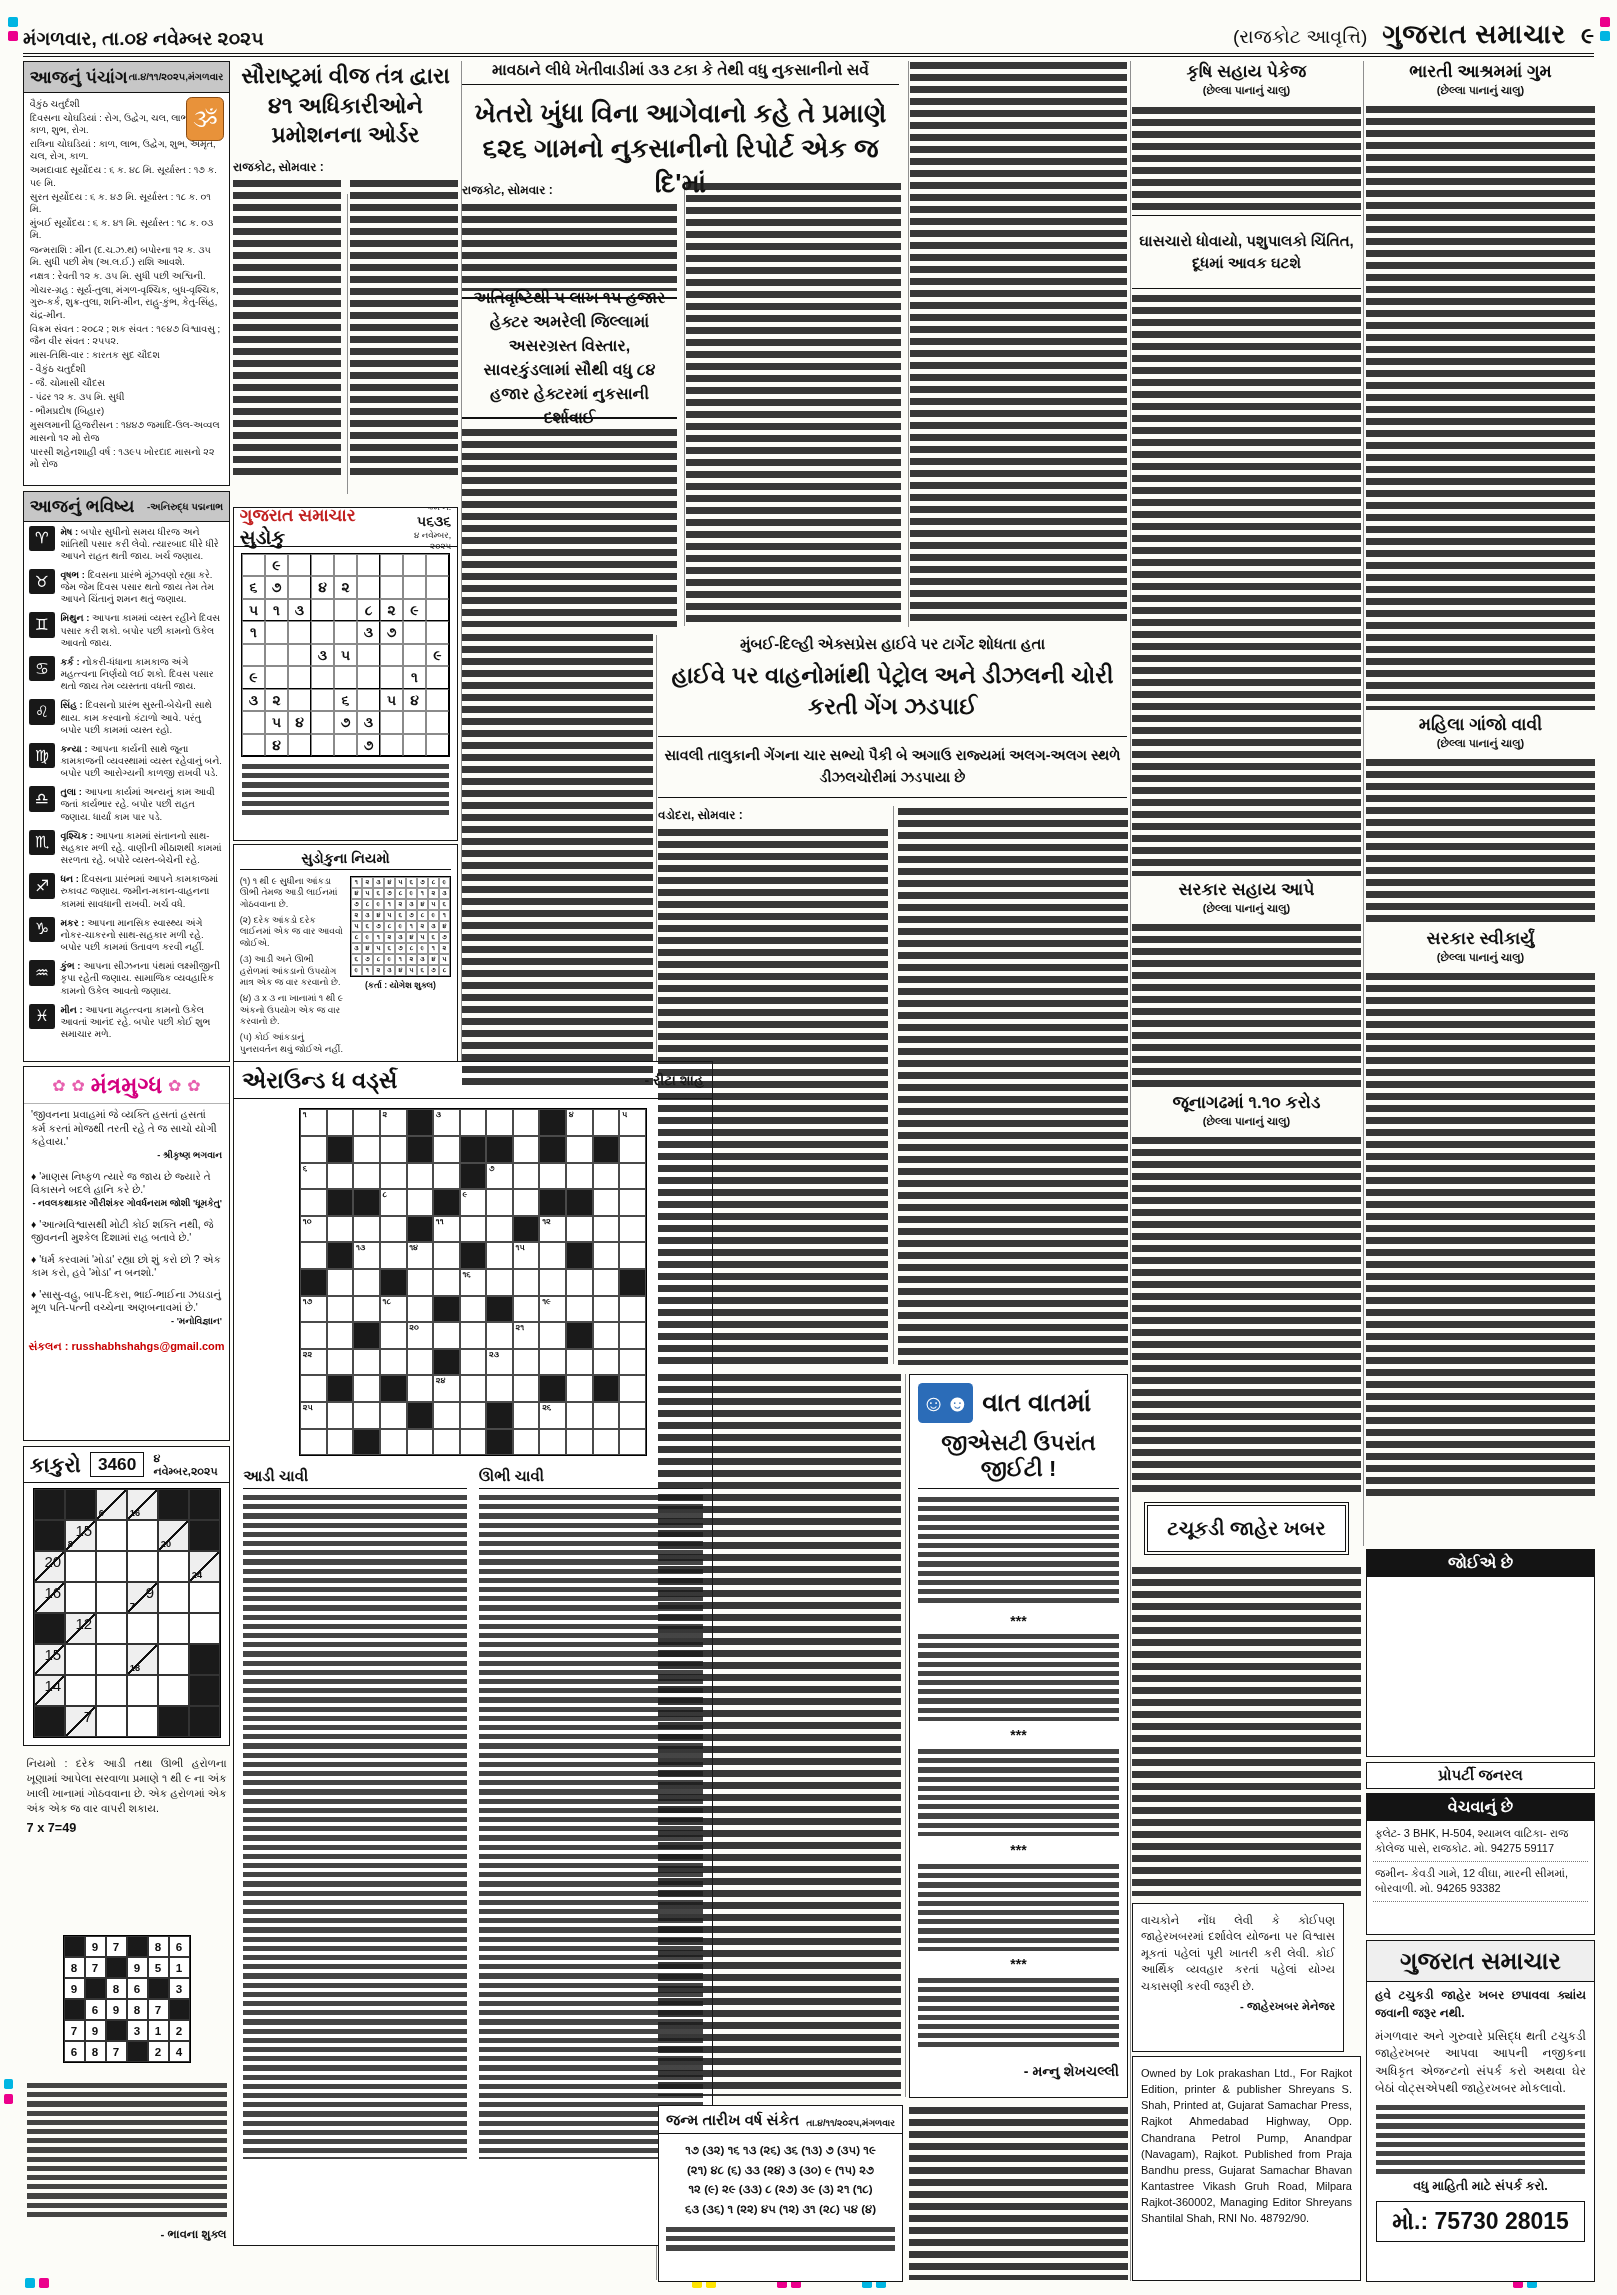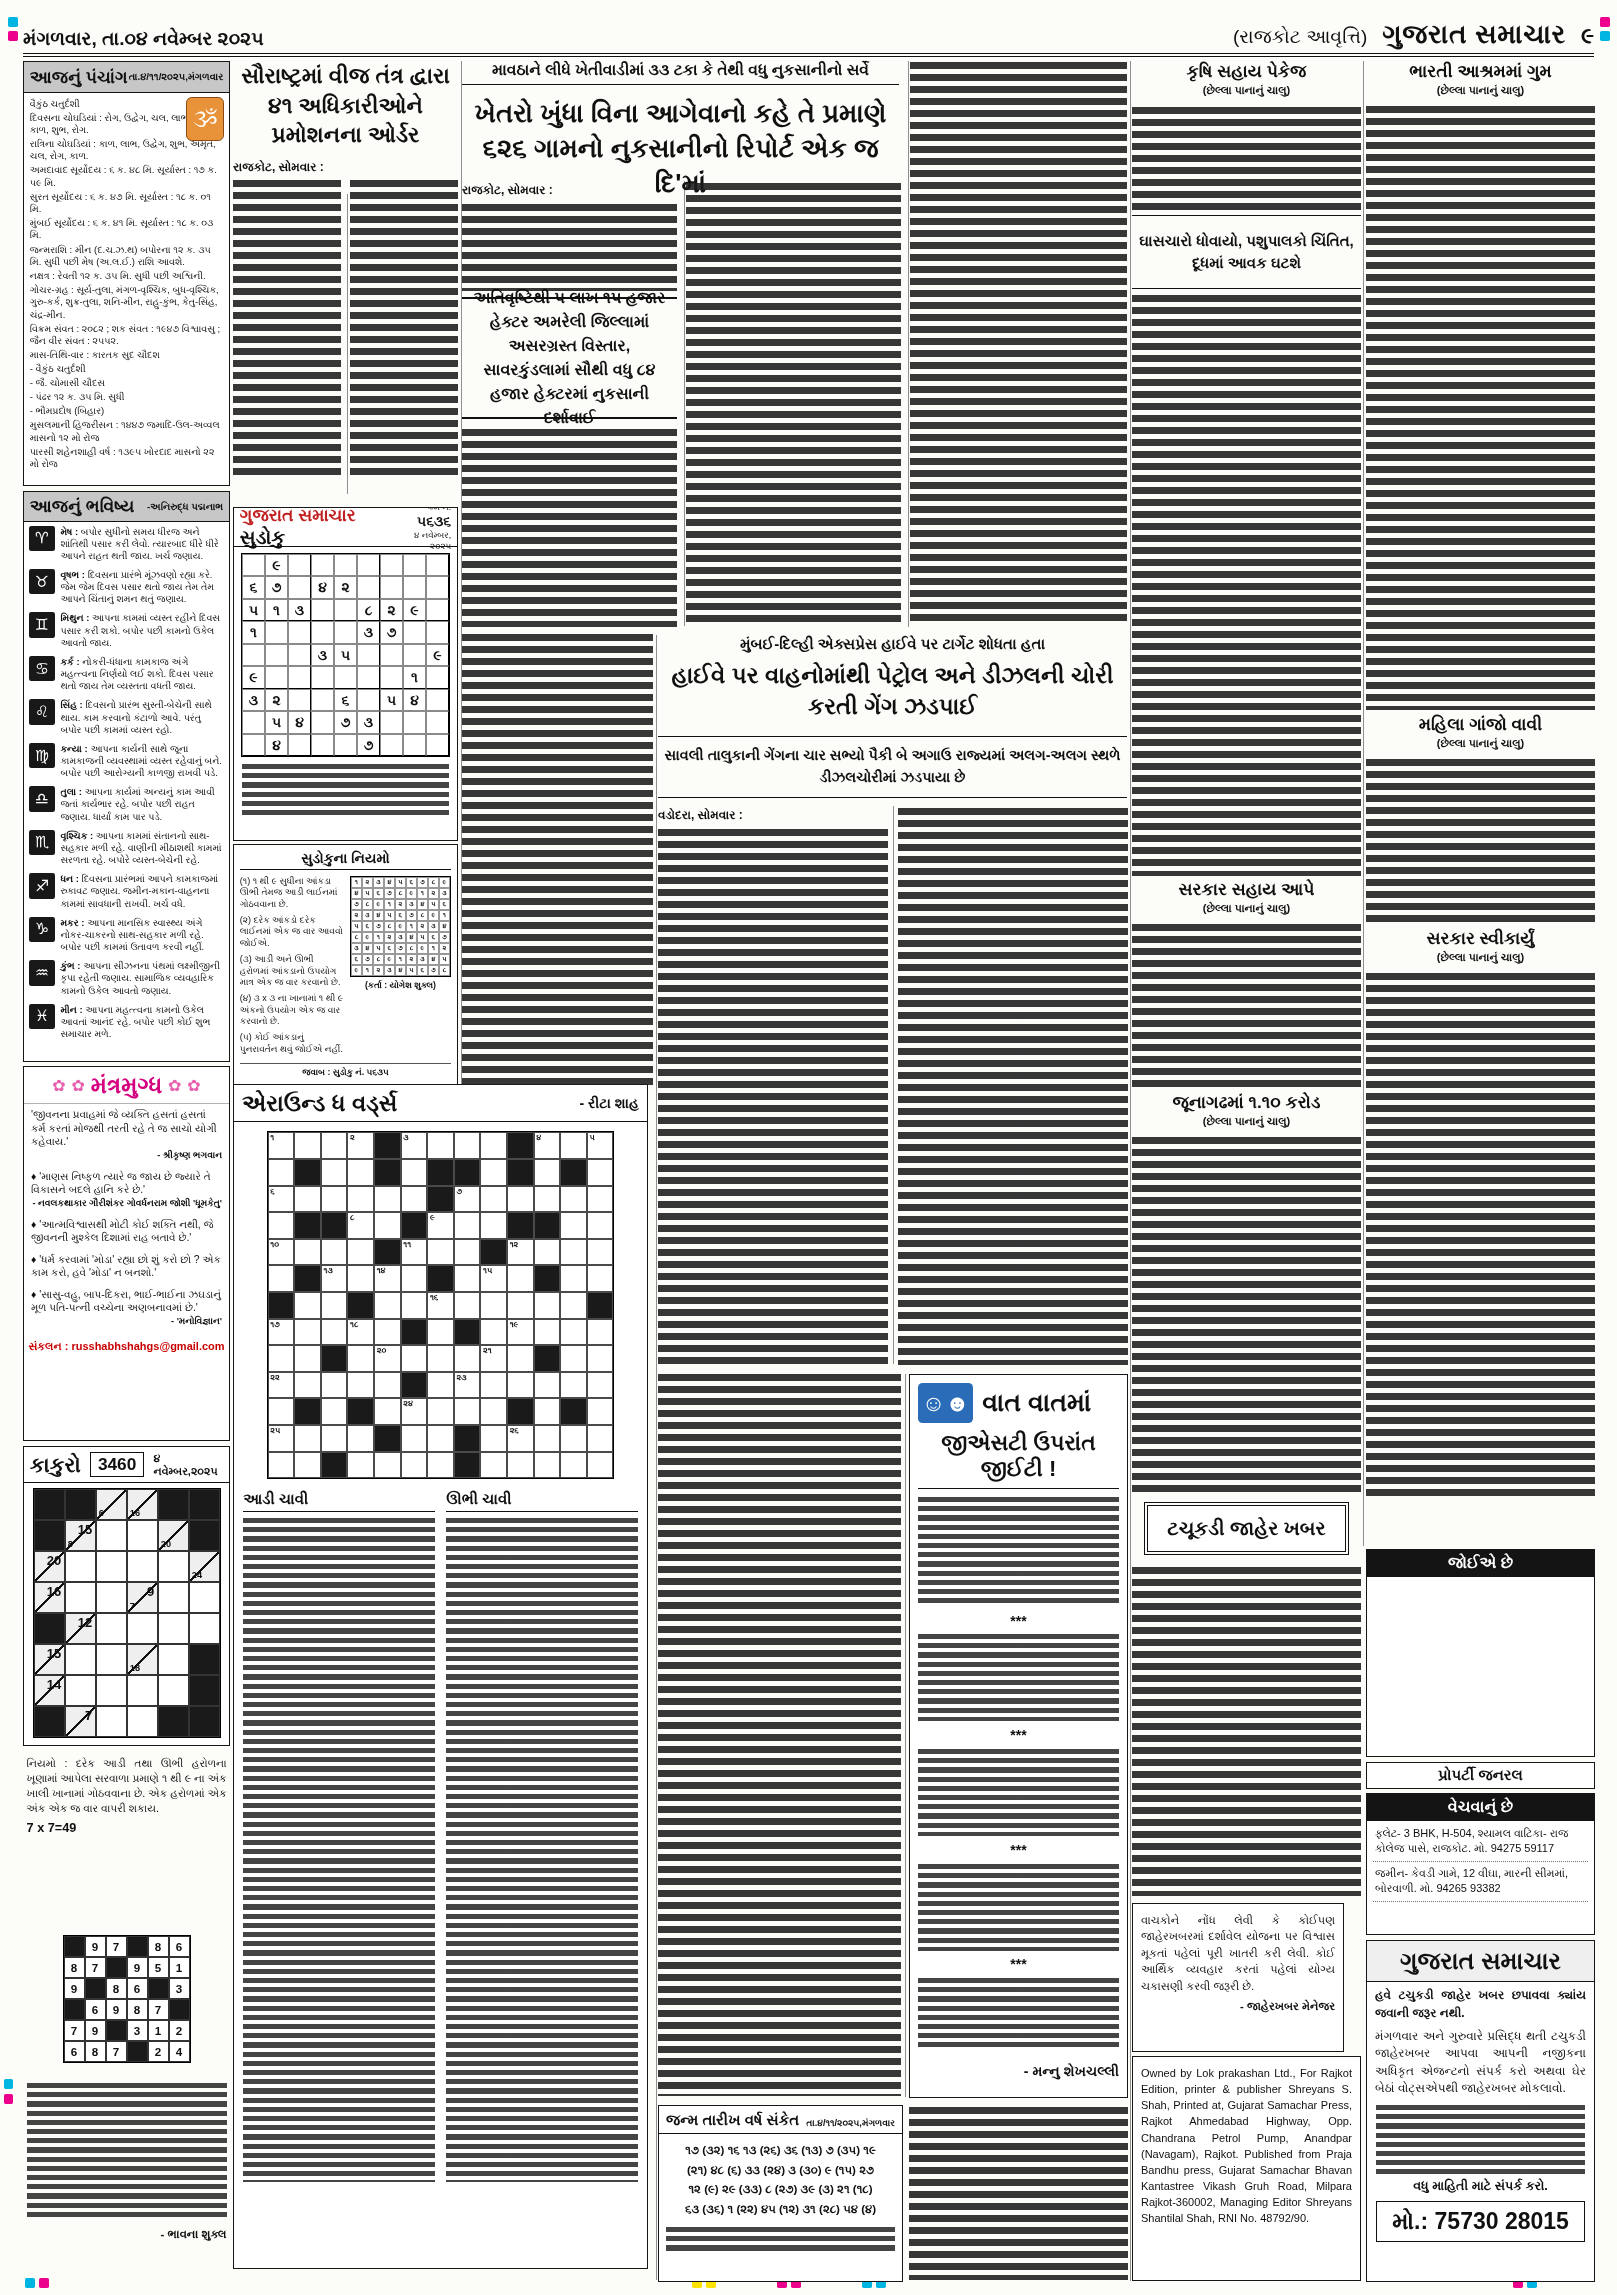--- a/index.html
+++ b/index.html
@@ -39,21 +39,21 @@
 .kak-num{border:1.2px solid #111;padding:1.2px 7px;font-weight:800;font-size:17.3px}
 .kak-date{font-size:11px;font-weight:700}
 .g-row{display:flex}
 .g-cell{display:flex;align-items:center;justify-content:center;position:relative;background:#fff;flex:0 0 auto}
 .g-black{background:#1a1a1a !important}
 .g-num{position:absolute;top:0;left:1.7px;font-size:8px;font-weight:700}
 .kak{display:inline-block;border:1.7px solid #000;background:#fff}
 .kak .g-cell{width:31px;height:31px;border:0.6px solid #333}
 .kak .g-clue{background:linear-gradient(to bottom right,#efefef 48%,#111 48%,#111 52%,#efefef 52%)}
 .kak .g-clue i,.ksol .g-clue i{position:absolute;left:2.3px;bottom:1.2px;font-style:normal;font-size:9.2px;font-weight:700}
-.kak .g-clue b,.ksol .g-clue b{position:absolute;right:2.3px;top:1.2px;font-size:13px;font-weight:700}
+.kak .g-clue b,.ksol .g-clue b{position:absolute;right:2.3px;top:1.2px;font-size:15px;font-weight:400}
 .ksol{display:inline-block;border:1.2px solid #000;background:#fff}
 .ksol .g-cell{width:21px;height:21px;border:0.6px solid #333;font-size:11.6px;font-weight:700}
 .sud{border:1.7px solid #000;display:inline-block;background:#fff}
 .sud .g-cell{width:23px;height:22.5px;border:0.6px solid #8a8a8a;font-size:14px;font-weight:700}
 .sud .g-cell:nth-child(3n){border-right:1.2px solid #000}
 .sud .g-row:nth-child(3n) .g-cell{border-bottom:1.2px solid #000}
 .sudsol{border:1.2px solid #000;display:inline-block;background:#fff}
 .sudsol .g-cell{width:11px;height:11px;border:0.6px solid #999;font-size:6.4px;font-weight:700}
 .cw{border:1.2px solid #000;display:inline-block;background:#fff}
 .cw .g-cell{width:26.6px;height:26.6px;border:0.6px solid #4a4a4a;font-size:8.7px}
@@ -622,21 +622,21 @@
               <div class="g-cell">૬</div>
               <div class="g-cell">૭</div>
               <div class="g-cell">૮</div>
             </div></div>
         <div class="author-s">(કર્તા : યોગેશ શુક્લ)</div>
       </div>
     </div>
     <div class="answerline">જવાબ : સુડોકુ નં. ૫૬૩૫</div>
   </div>
 
-  <div class="abs bx" style="left:233px;top:1084px;width:415px;height:1185px;overflow:hidden">
+  <div class="abs bx" style="left:233px;top:1061px;width:480px;height:1185px;overflow:hidden">
     <div class="cw-head">
       <span class="cw-title">એરાઉન્ડ ધ વર્ડ્સ</span>
       <span class="cw-author">- રીટા શાહ</span>
     </div>
     <div class="tc" style="padding-top:9.2px">
       <div class="cw"><div class="g-row">
             <div class="g-cell">
               <span class="g-num">૧</span>
             </div>
             <div class="g-cell"></div>

